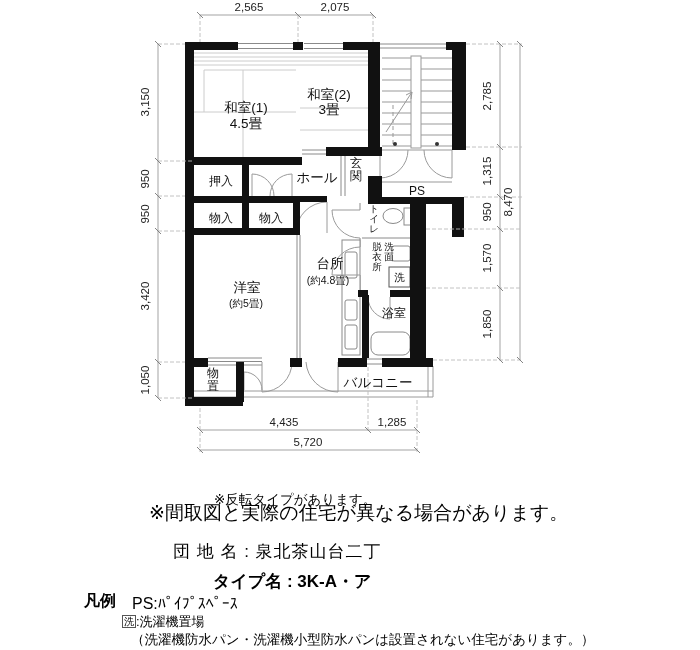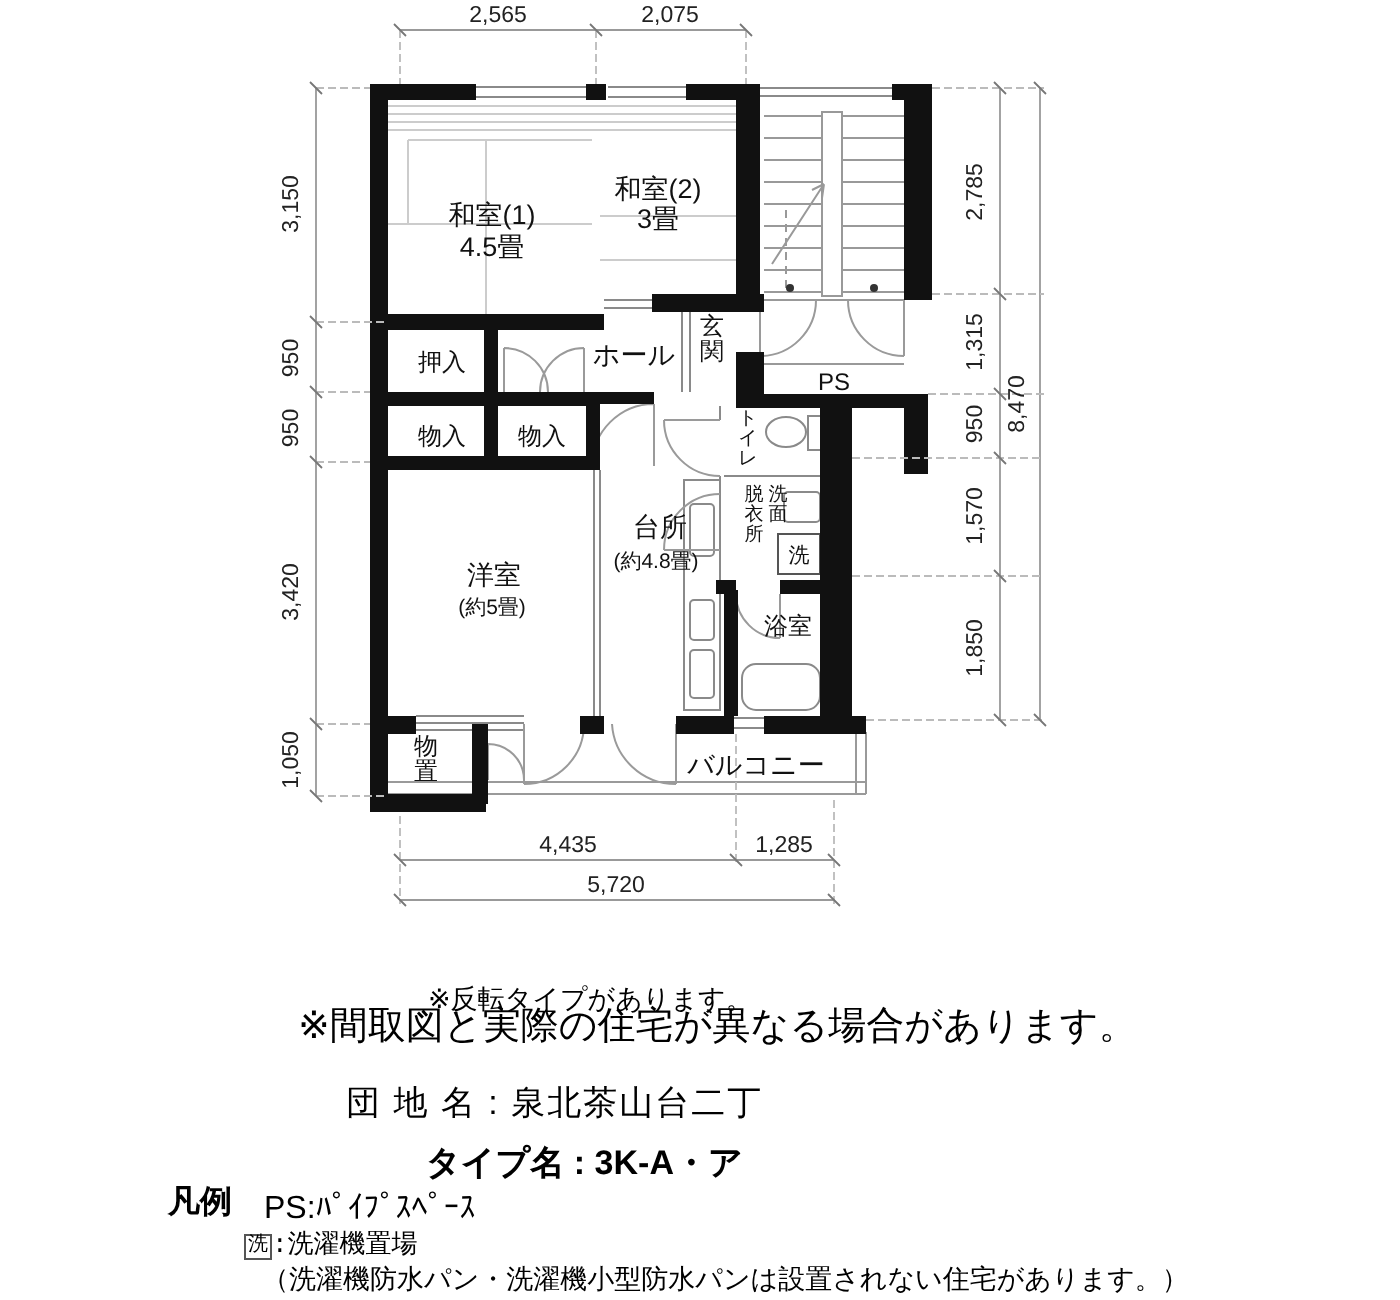--- a/index.html
+++ b/index.html
@@ -10,21 +10,21 @@
   .room-sm{font-size:10.5px;}
   .room-xs{font-size:9.5px;}
   .dim{font-size:11.5px;fill:#222;}
   .note{position:absolute;white-space:nowrap;}
   .note1{left:214px;top:491px;font-size:13.5px;}
   .note2{left:149px;top:500px;font-size:19px;}
   .estate{left:173px;top:540px;font-size:17px;font-weight:normal;letter-spacing:1px;}
   .typename{left:173px;top:570px;font-size:17px;font-weight:bold;margin-left:40px;}
   .legend-title{left:84px;top:591px;font-size:16px;font-weight:bold;}
   .legend-ps{left:112px;top:595px;font-size:16px;margin-left:20px;}
-  .legend-washer{left:122px;top:613px;font-size:13px;font-family:Liberation Mono, monospace;}
+  .legend-washer{left:122px;top:613px;font-size:13px;}
   .legend-caution{left:131px;top:631px;font-size:13.5px;}
   .washer-box{display:inline-block;border:1px solid #555;font-size:10px;line-height:11px;padding:0 1px;vertical-align:1px;}
 </style>
 </head>
 <body>
 
 
 
 <svg width="700" height="458" viewBox="0 0 700 458" xmlns="http://www.w3.org/2000/svg">
 

